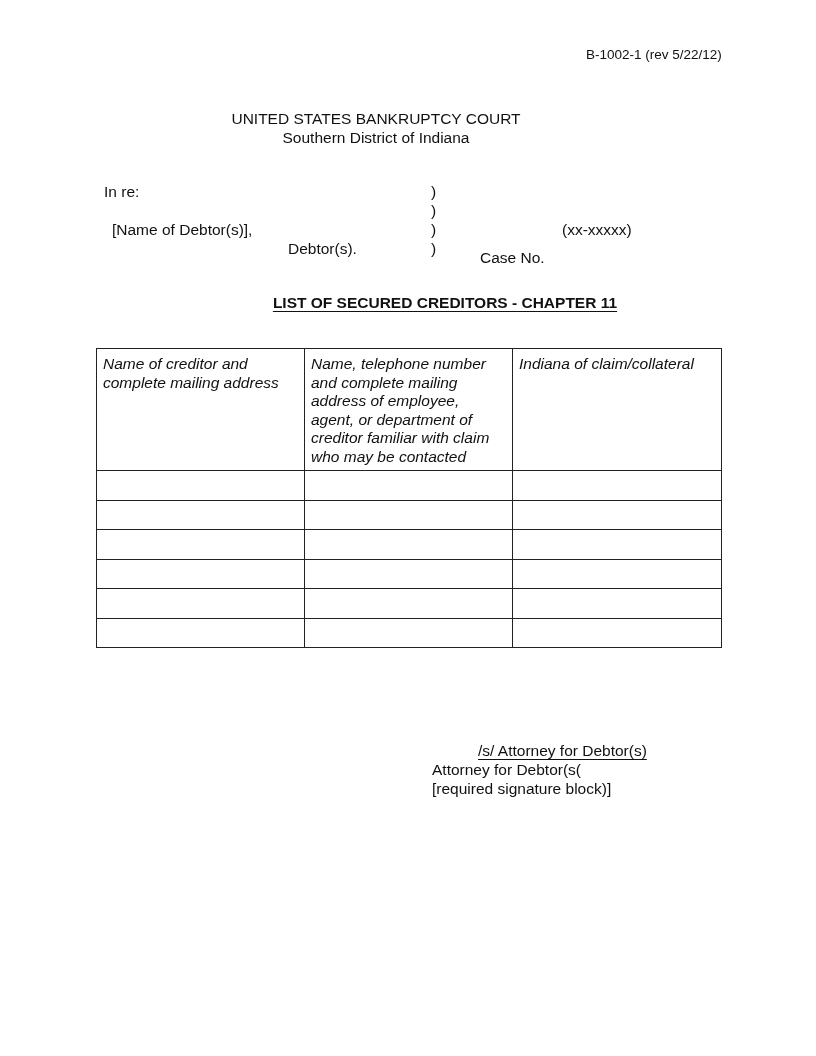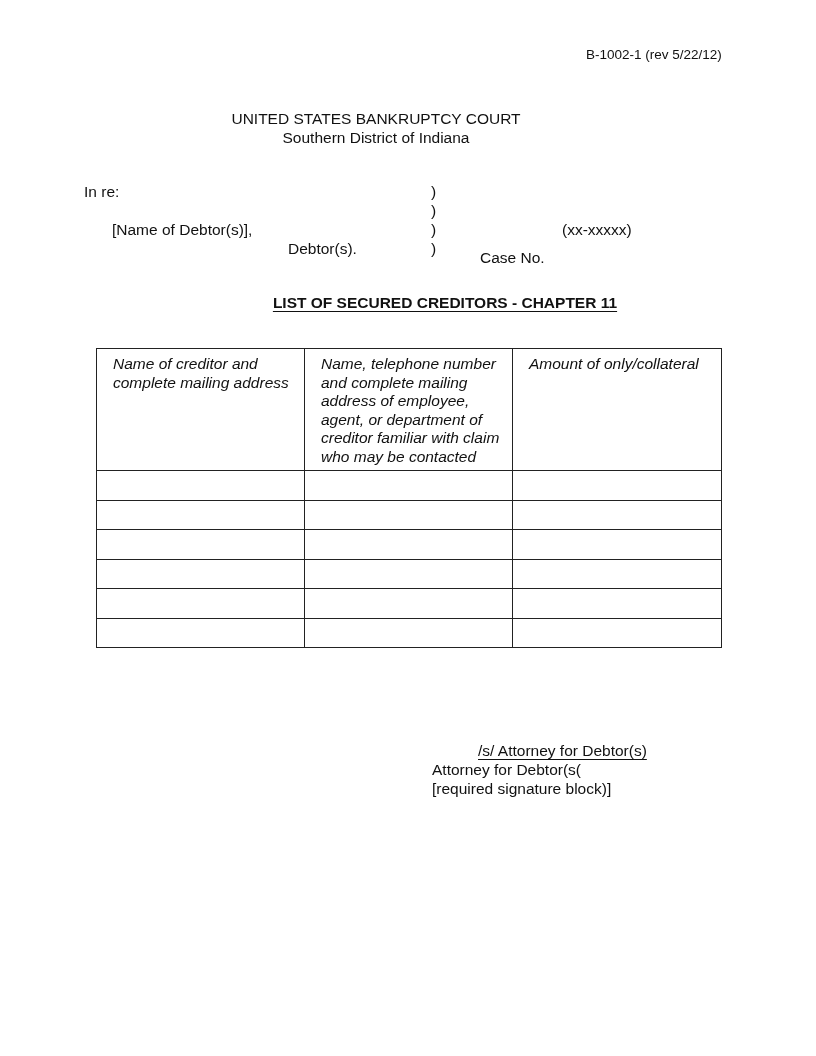--- a/index.html
+++ b/index.html
@@ -23,21 +23,21 @@
       font-size: 13.5px;
     }
     .court-header {
       left: 0; width: 752px; top: 109px;
       text-align: center;
       line-height: 19px;
     }
     .court-header div { white-space: nowrap; }
 
     .caption-line { line-height: 19px; }
-    .in-re { left: 84px; top: 182px; }
+    .in-re { left: 104px; top: 182px; }
     .debtor-name { left: 112px; top: 220px; }
     .debtor-label { left: 288px; top: 239px; text-align: right; }
     .paren { left: 431px; }
     .paren-1 { top: 182px; }
     .paren-2 { top: 201px; }
     .paren-3 { top: 220px; }
     .paren-4 { top: 239px; }
     .case-label { left: 480px; top: 220px; margin-top: 28px; }
     .case-value { left: 562px; top: 220px; }
 
@@ -62,21 +62,21 @@
     }
     .creditor-table td, .creditor-table th {
       border: 1.3px solid #222222;
       padding: 0;
       vertical-align: top;
     }
     .creditor-table th {
       font-weight: normal;
       font-style: italic;
       text-align: left;
-      padding: 6px 6px 4px 16px;
+      padding: 6px 6px 4px 6px;
       line-height: 18.5px;
       height: 111px;
       white-space: normal;
     }
     .creditor-table td {
       height: 28.5px;
     }
     .col-1 { width: 208px; }
     .col-2 { width: 208px; }
     .col-3 { width: 209px; }
@@ -120,21 +120,21 @@
 <table class="creditor-table">
   <colgroup>
     <col class="col-1">
       <col class="col-2">
       <col class="col-3">
   </colgroup>
   <thead>
     <tr>
       <th>Name of creditor and complete mailing address</th>
       <th>Name, telephone number and complete mailing address of employee, agent, or department of creditor familiar with claim who may be contacted</th>
-      <th>Amount of only/collateral</th>
+      <th>Indiana of claim/collateral</th>
     </tr>
   </thead>
   <tbody>
     <tr>
       <td></td>
       <td></td>
       <td></td>
     </tr>
     <tr>
       <td></td>

